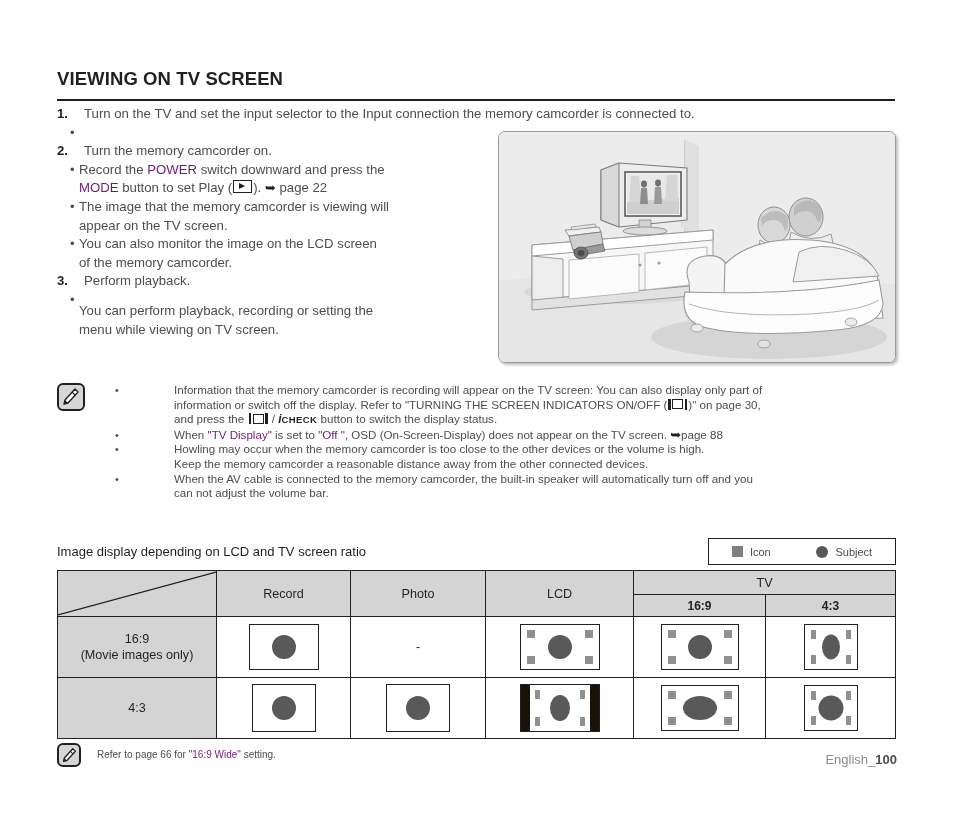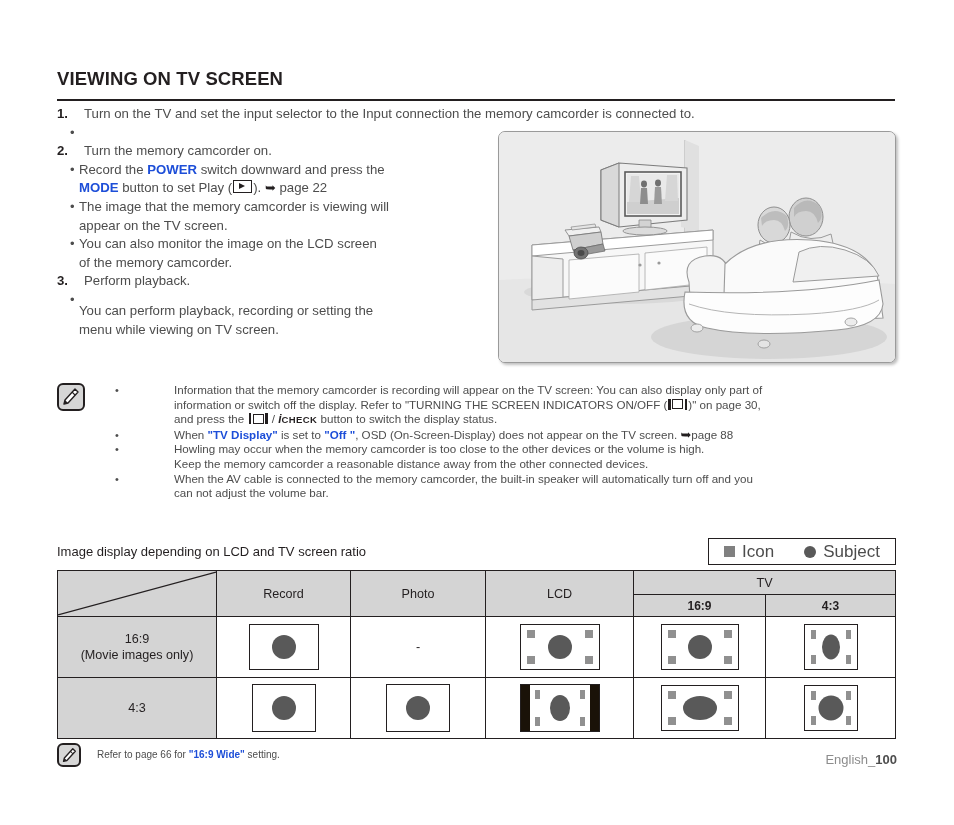--- a/index.html
+++ b/index.html
@@ -23,21 +23,21 @@
   .steps{position:absolute;left:57px;top:105px;width:840px;}
   .step{position:relative;margin-bottom:0px;}
   .step-line{display:flex;align-items:flex-start;font-size:13.2px;line-height:18.6px;color:#4d4d4d;}
   .step-num{width:27px;flex:0 0 27px;font-weight:bold;color:#231f20;font-size:13.2px;}
   .step-text{flex:1;}
   .bullets{margin:0;padding:0;list-style:none;}
   .bullet{display:flex;align-items:flex-start;font-size:13.2px;line-height:18.6px;color:#4d4d4d;}
   .bullet .dot{width:22px;flex:0 0 22px;text-align:left;padding-left:13px;box-sizing:border-box;font-size:13px;line-height:18.6px;color:#4d4d4d;}
   .bullet .btext{flex:1;max-width:430px;}
   .step-3 .bullet .btext{max-width:430px;margin-top:11px;}
-  b.k{font-weight:bold;color:#1d4ed8;}
+  b.k{font-weight:normal;color:#701a75;}
 
   .inline-play{
     display:inline-block;width:17px;height:11px;border:1.6px solid #231f20;
     position:relative;vertical-align:-1px;margin:0 1px;background:#fff;
   }
   .inline-play:after{
     content:"";position:absolute;left:4.5px;top:1.6px;
     border-left:6px solid #231f20;border-top:3.8px solid transparent;border-bottom:3.8px solid transparent;
   }
   .arrow-r{font-size:13px;color:#231f20;}
@@ -70,21 +70,21 @@
   .note-li .ntext{flex:1;margin-left:39px;}
   .small-caps{font-size:9.5px;letter-spacing:0.4px;font-weight:bold;color:#231f20;}
   .ital-i{font-style:italic;font-weight:bold;font-size:12px;color:#231f20;}
 
   
   .tbl-caption{position:absolute;left:57px;top:544px;font-size:13px;color:#231f20;}
   .legend{
     position:absolute;left:708px;top:538px;width:186px;height:25px;
     border:1.4px solid #231f20;background:#fff;
     display:flex;align-items:center;justify-content:space-around;
-    font-size:17px;color:#4d4d4d;
+    font-size:11px;color:#4d4d4d;
   }
   .legend .item{display:flex;align-items:center;gap:7px;}
   .lg-sq{width:11px;height:11px;background:#808080;display:inline-block;}
   .lg-ci{width:12px;height:12px;background:#595959;border-radius:50%;display:inline-block;}
 
   
   .ratio-table{
     position:absolute;left:57px;top:570px;width:838px;
     border-collapse:collapse;table-layout:fixed;
   }

